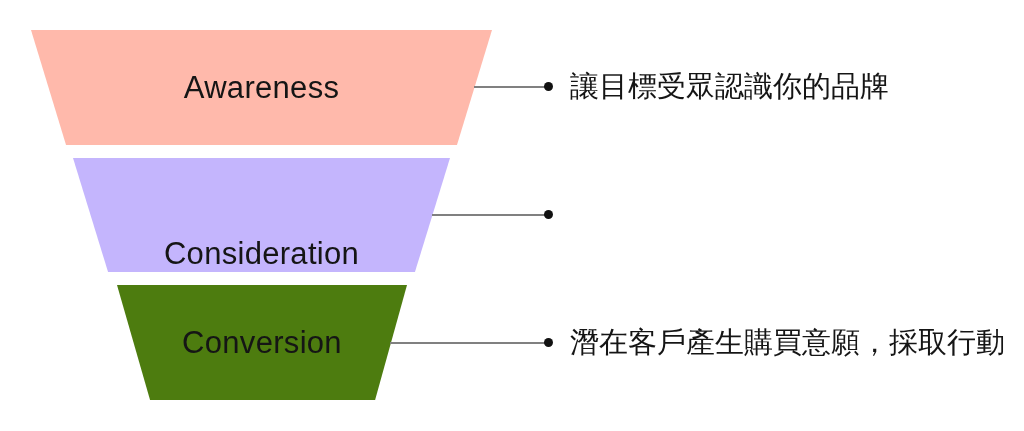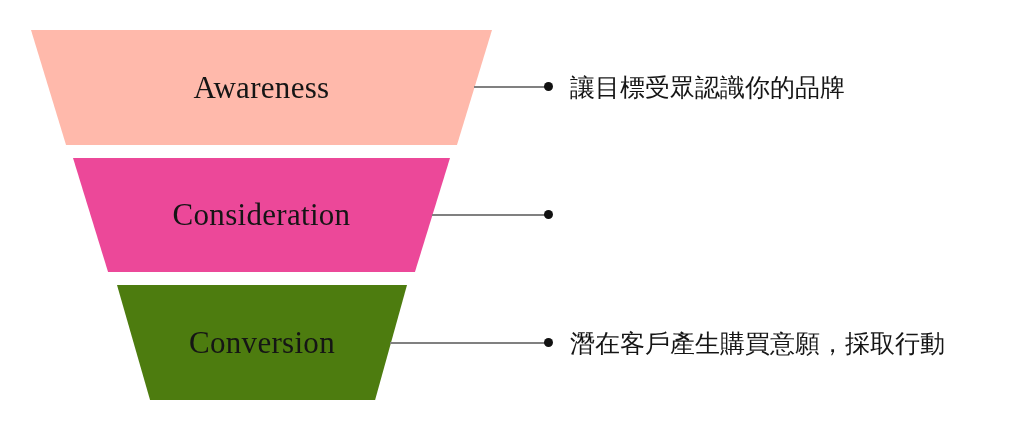--- a/index.html
+++ b/index.html
@@ -6,39 +6,40 @@
     margin: 0;
     padding: 0;
     background: #ffffff;
   }
   .canvas {
     position: relative;
     width: 1024px;
     height: 431px;
     background: #ffffff;
     overflow: hidden;
-    font-family: Liberation Serif, serif;
+    font-family: Liberation Sans, sans-serif;
   }
   .tier {
     position: absolute;
     display: flex;
     align-items: center;
     justify-content: center;
   }
   .tier1 {
     left: 31px; top: 30px;
     width: 461px; height: 115px;
     background: #FFB9AB;
     clip-path: polygon(0% 0%, 100% 0%, 92.4% 100%, 7.6% 100%);
   }
   .tier2 {
     left: 73px; top: 158px;
     width: 377px; height: 114px;
-    background: #ec4899;
+    background: #c4b5fd;
     clip-path: polygon(0% 0%, 100% 0%, 90.7% 100%, 9.3% 100%);
+    align-items: flex-end;
   }
   .tier3 {
     left: 117px; top: 285px;
     width: 290px; height: 115px;
     background: #4d7c0f;
     clip-path: polygon(0% 0%, 100% 0%, 89.0% 100%, 11.4% 100%);
   }
   .tier-label {
     font-size: 31px;
     font-weight: 500;
@@ -59,21 +60,21 @@
     border-radius: 50%;
     background: #111111;
   }
   .b1 { left: 544px; top: 82px;  }
   .b2 { left: 544px; top: 210px; }
   .b3 { left: 544px; top: 338px; }
   .note {
     position: absolute;
     left: 570px;
     transform: translateY(-50%);
-    font-size: 25px;
+    font-size: 29px;
     color: #151515;
     white-space: nowrap;
   }
   .n1 { top: 87px;  }
   .n2 { top: 215px; }
   .n3 { top: 343px; }
 </style>
 </head>
 <body>
 

